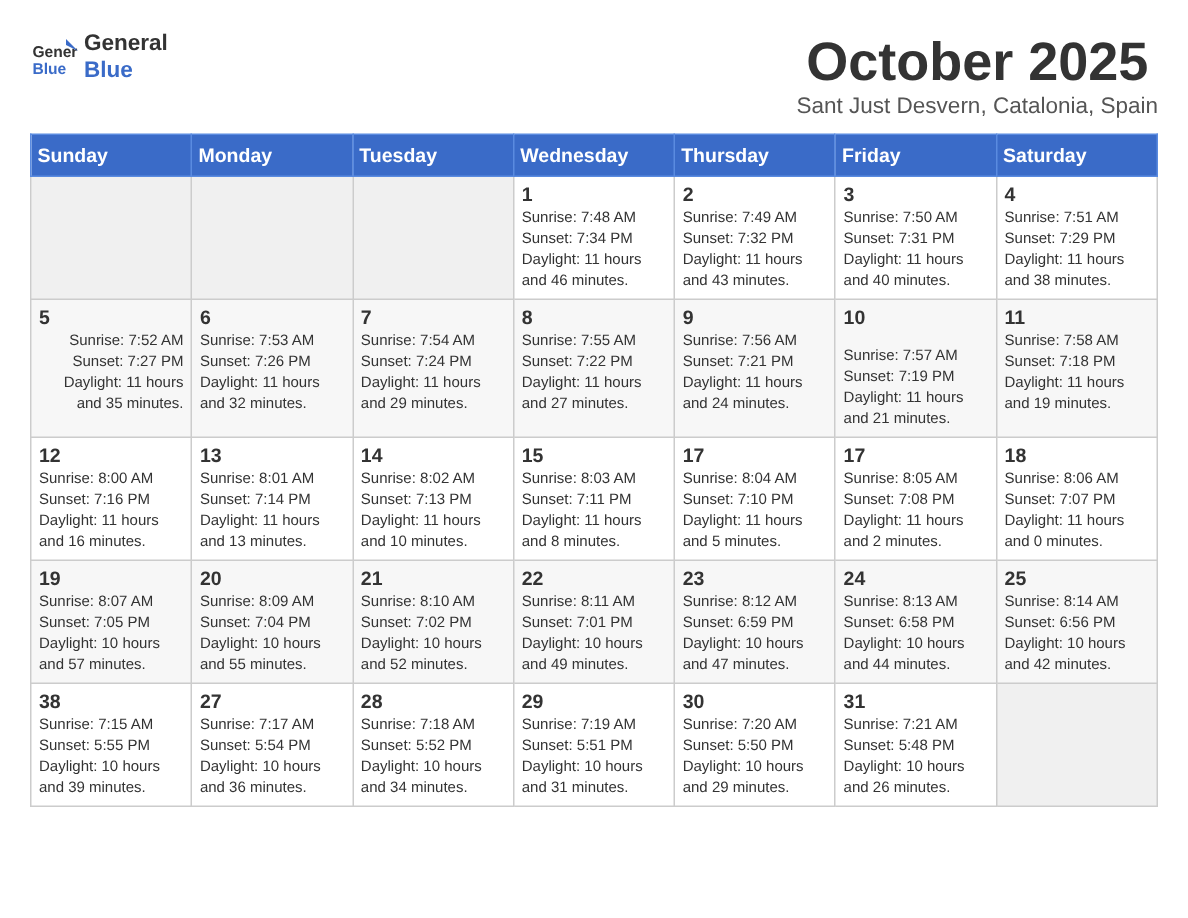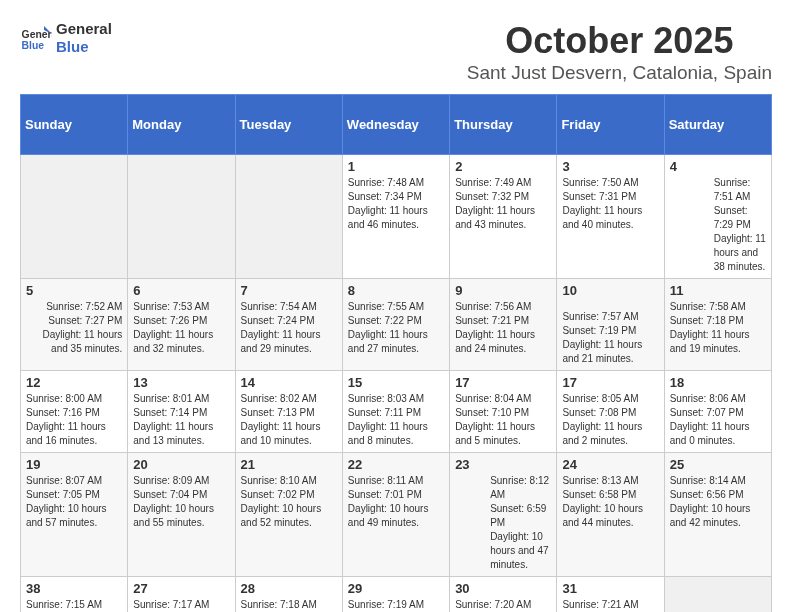--- a/index.html
+++ b/index.html
@@ -28,34 +28,34 @@
     .title-area {
       text-align: right;
     }
     .month-title {
       font-size: 36px;
       font-weight: bold;
       color: #333;
       text-align: center;
     }
     .subtitle {
-      font-size: 19px;
+      font-size: 15px;
       color: #555;
     }
     .calendar {
       width: 100%;
       border-collapse: collapse;
       border: 1px solid #ccc;
     }
     .calendar th {
       background-color: #3a6bc8;
       color: #fff;
       font-size: 13px;
       font-weight: bold;
-      padding: 22px 4px;
+      padding: 6px 4px;
       text-align: left;
       border: 1px solid #5a8be0;
     }
     .calendar td {
       width: 107px;
       vertical-align: top;
       padding: 4px 5px;
       border: 1px solid #ccc;
       font-size: 10.5px;
       color: #333;
@@ -131,21 +131,21 @@
 Daylight: 11 hours and 43 minutes.</div>
         </td>
         <td>
           <span class="day-number">3</span>
           <div class="day-info" style="white-space: pre-wrap;">Sunrise: 7:50 AM
 Sunset: 7:31 PM
 Daylight: 11 hours and 40 minutes.</div>
         </td>
         <td>
           <span class="day-number">4</span>
-          <div class="day-info" style="white-space: pre-wrap; margin-left: 44px;">Sunrise: 7:51 AM
+          <div class="day-info" style="white-space: pre-wrap;">Sunrise: 7:51 AM
 Sunset: 7:29 PM
 Daylight: 11 hours and 38 minutes.</div>
         </td>
       </tr>
       <tr>
         <td>
           <span class="day-number">5</span>
           <div class="day-info" style="white-space: pre-wrap; text-align: right;">Sunrise: 7:52 AM
 Sunset: 7:27 PM
 Daylight: 11 hours and 35 minutes.</div>
@@ -251,21 +251,21 @@
 Daylight: 10 hours and 52 minutes.</div>
         </td>
         <td>
           <span class="day-number">22</span>
           <div class="day-info" style="white-space: pre-wrap;">Sunrise: 8:11 AM
 Sunset: 7:01 PM
 Daylight: 10 hours and 49 minutes.</div>
         </td>
         <td>
           <span class="day-number">23</span>
-          <div class="day-info" style="white-space: pre-wrap; margin-left: 35px;">Sunrise: 8:12 AM
+          <div class="day-info" style="white-space: pre-wrap;">Sunrise: 8:12 AM
 Sunset: 6:59 PM
 Daylight: 10 hours and 47 minutes.</div>
         </td>
         <td>
           <span class="day-number">24</span>
           <div class="day-info" style="white-space: pre-wrap;">Sunrise: 8:13 AM
 Sunset: 6:58 PM
 Daylight: 10 hours and 44 minutes.</div>
         </td>
         <td>

